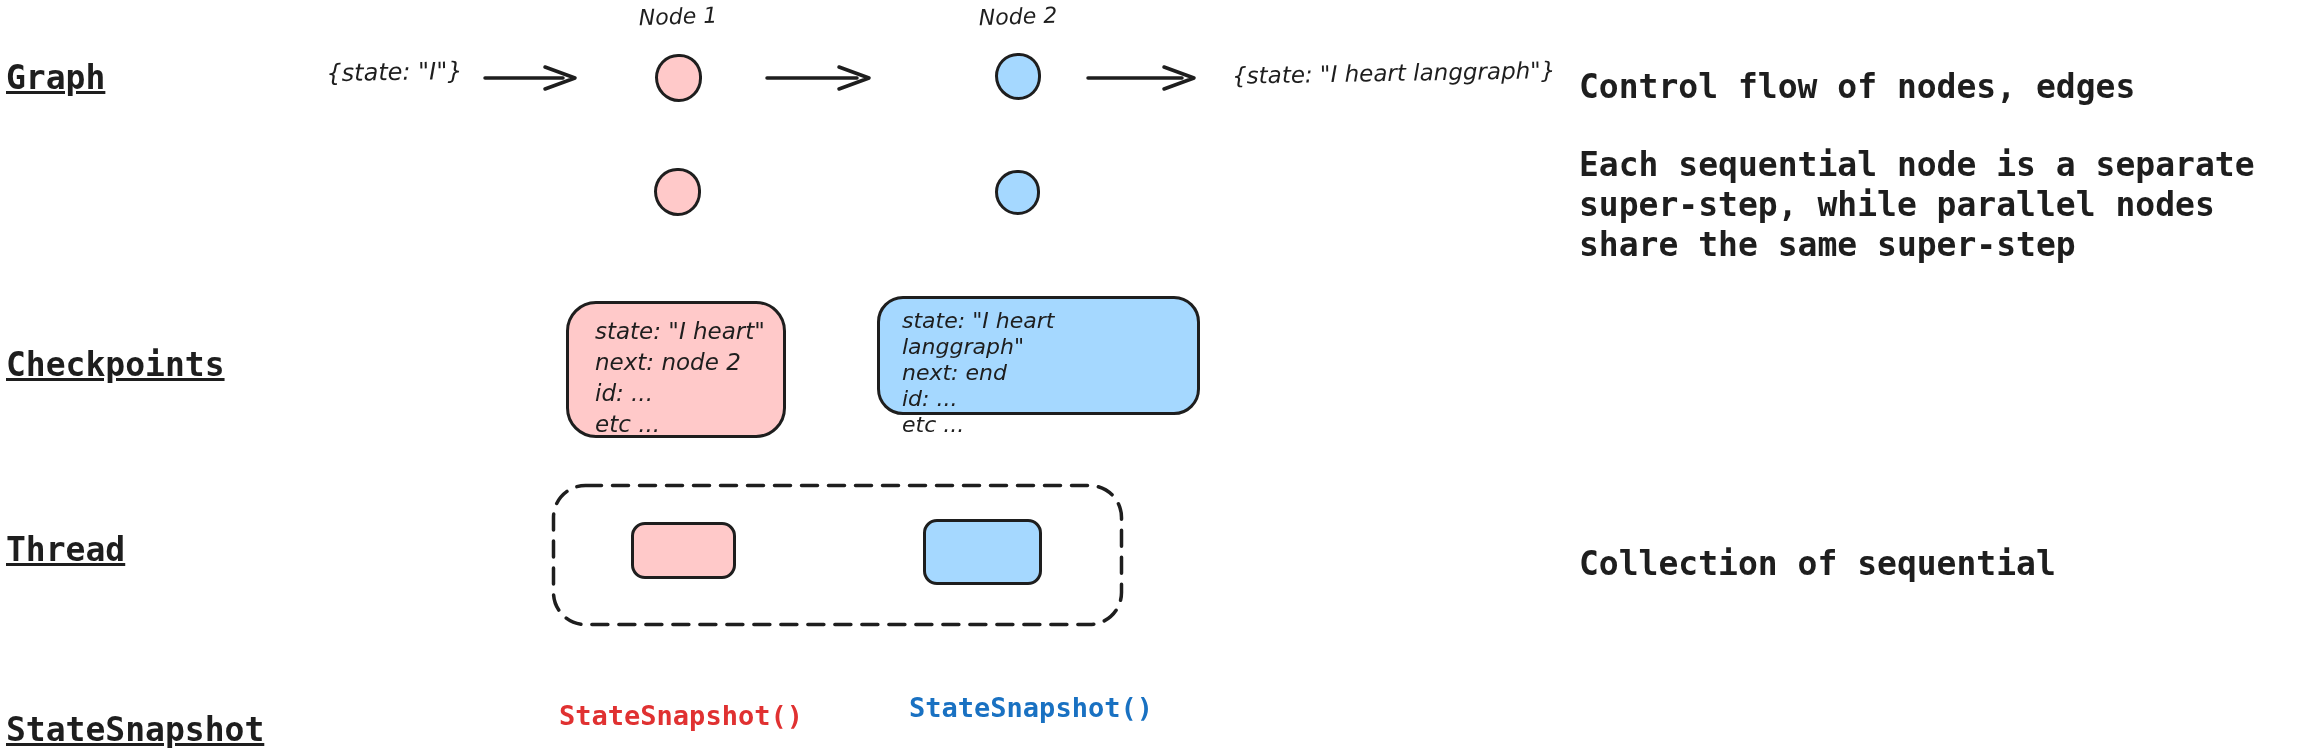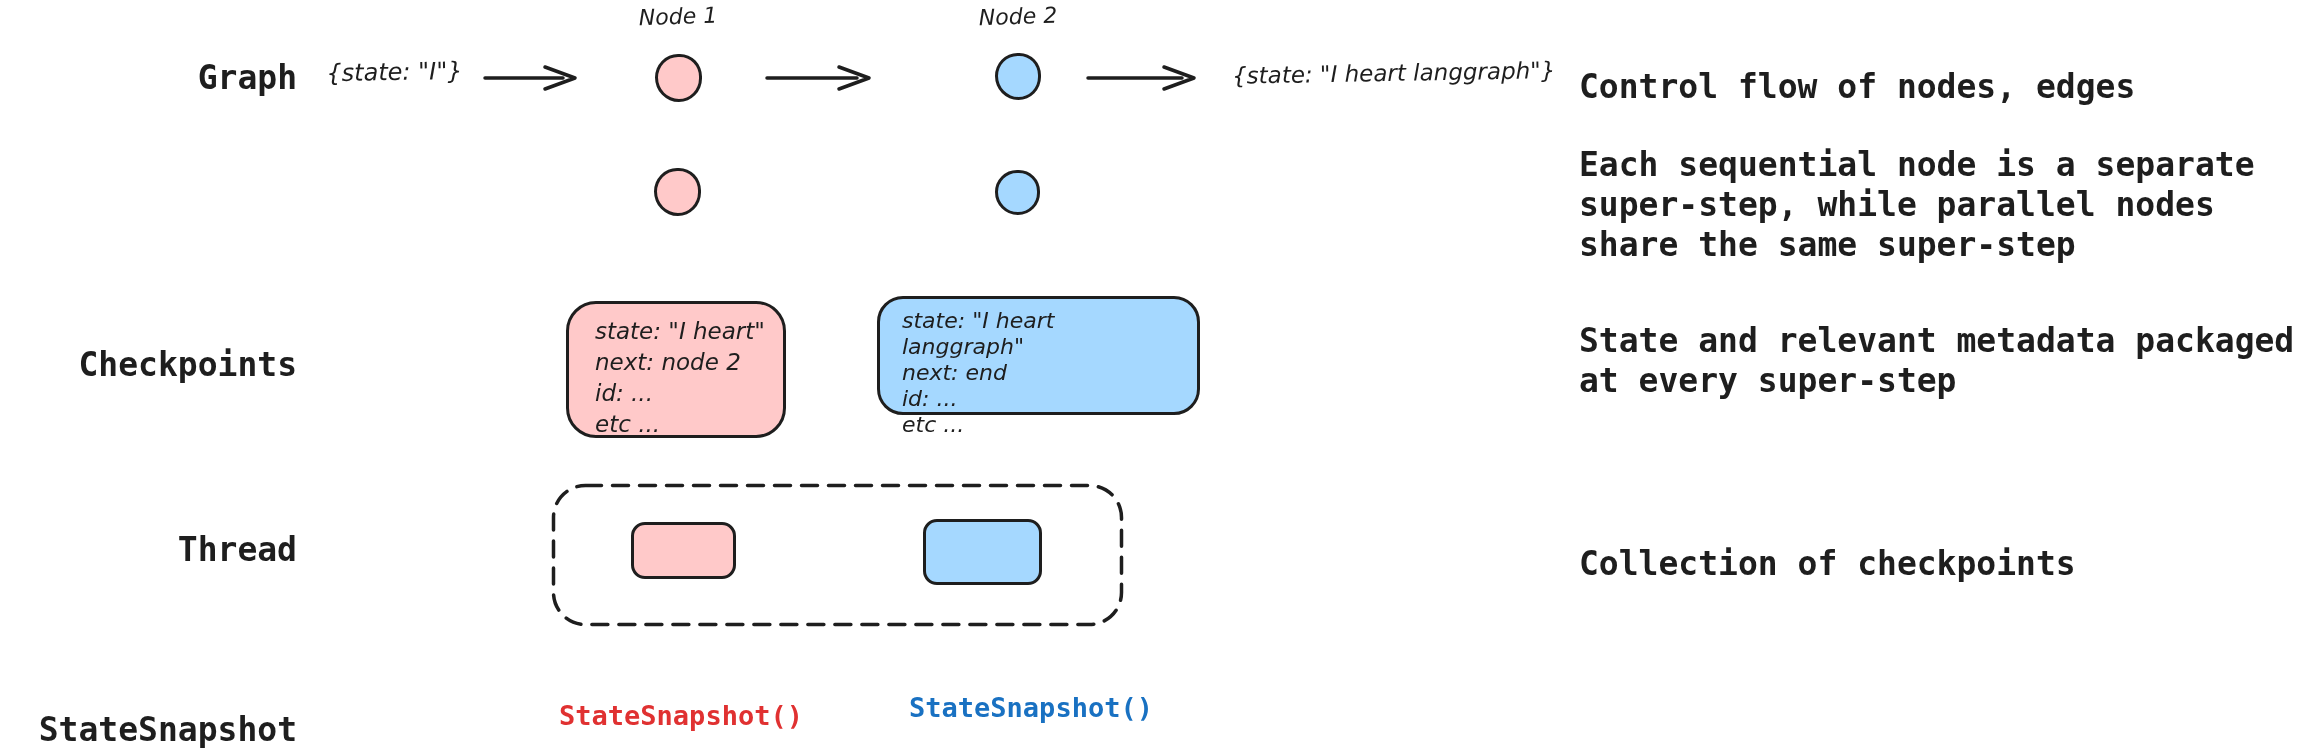--- a/index.html
+++ b/index.html
@@ -14,24 +14,24 @@
   }
   .mono {
     font-family: "DejaVu Sans Mono", "Liberation Mono", monospace;
     font-weight: 600;
     font-size: 33px;
     line-height: 40px;
     color: #1e1e1e;
   }
   .row-label {
     position: absolute;
-    left: 12px;
+    left: 6px;
     width: 285px;
-    text-align: right;
     white-space: nowrap;
+    text-decoration: underline;
   }
   .desc {
     position: absolute;
     left: 1579px;
     white-space: pre-line;
     margin-top: 8px;
   }
   .hand {
     font-family: "DejaVu Sans", "Liberation Sans", sans-serif;
     font-style: italic;
@@ -119,33 +119,31 @@
   <div class="chk-box pink-fill hand" style="left:566px; top:301px; width:220px; height:137px; border-radius:30px; padding:12px 14px 0 26px; font-size:23px; line-height:31px;">state: "I heart"
 next: node 2
 id: ...
 etc ...</div>
 
   <div class="chk-box blue-fill hand" style="left:877px; top:296px; width:323px; height:119px; border-radius:26px; padding:9px 14px 0 22px; font-size:22px; line-height:26px;">state: "I heart langgraph"
 next: end
 id: ...
 etc ...</div>
 
-  <div class="mono desc" style="top:313px;">State and relevant metadata packaged
-at every super-step</div>
 
   <div class="mono row-label" style="top:530px;">Thread</div>
 
   <svg class="arrow-svg" style="left:551px; top:483px;" width="573" height="144" viewBox="0 0 573 144">
     <rect x="2.5" y="2.5" width="568" height="139" rx="32" ry="32" fill="none" stroke="#1e1e1e" stroke-width="3.5" stroke-dasharray="16 11" stroke-linecap="round"></rect>
   </svg>
 
   <div class="mini-box pink-fill" style="left:631px; top:522px; width:105px; height:57px;"></div>
   <div class="mini-box blue-fill" style="left:923px; top:519px; width:119px; height:66px;"></div>
 
-  <div class="mono desc" style="top:536px;">Collection of checkpoints</div>
+  <div class="mono desc" style="top:536px;">Collection of sequential</div>
 
   <div class="mono row-label" style="top:686px;margin-top:24px;">StateSnapshot</div>
 
   <div class="code" style="left:536px; top:700px; width:290px; color:#e03131;">StateSnapshot()</div>
 
   <div class="code" style="left:886px; top:692px; width:290px; color:#1971c2;">StateSnapshot()</div>
 
 
 </div>
 

